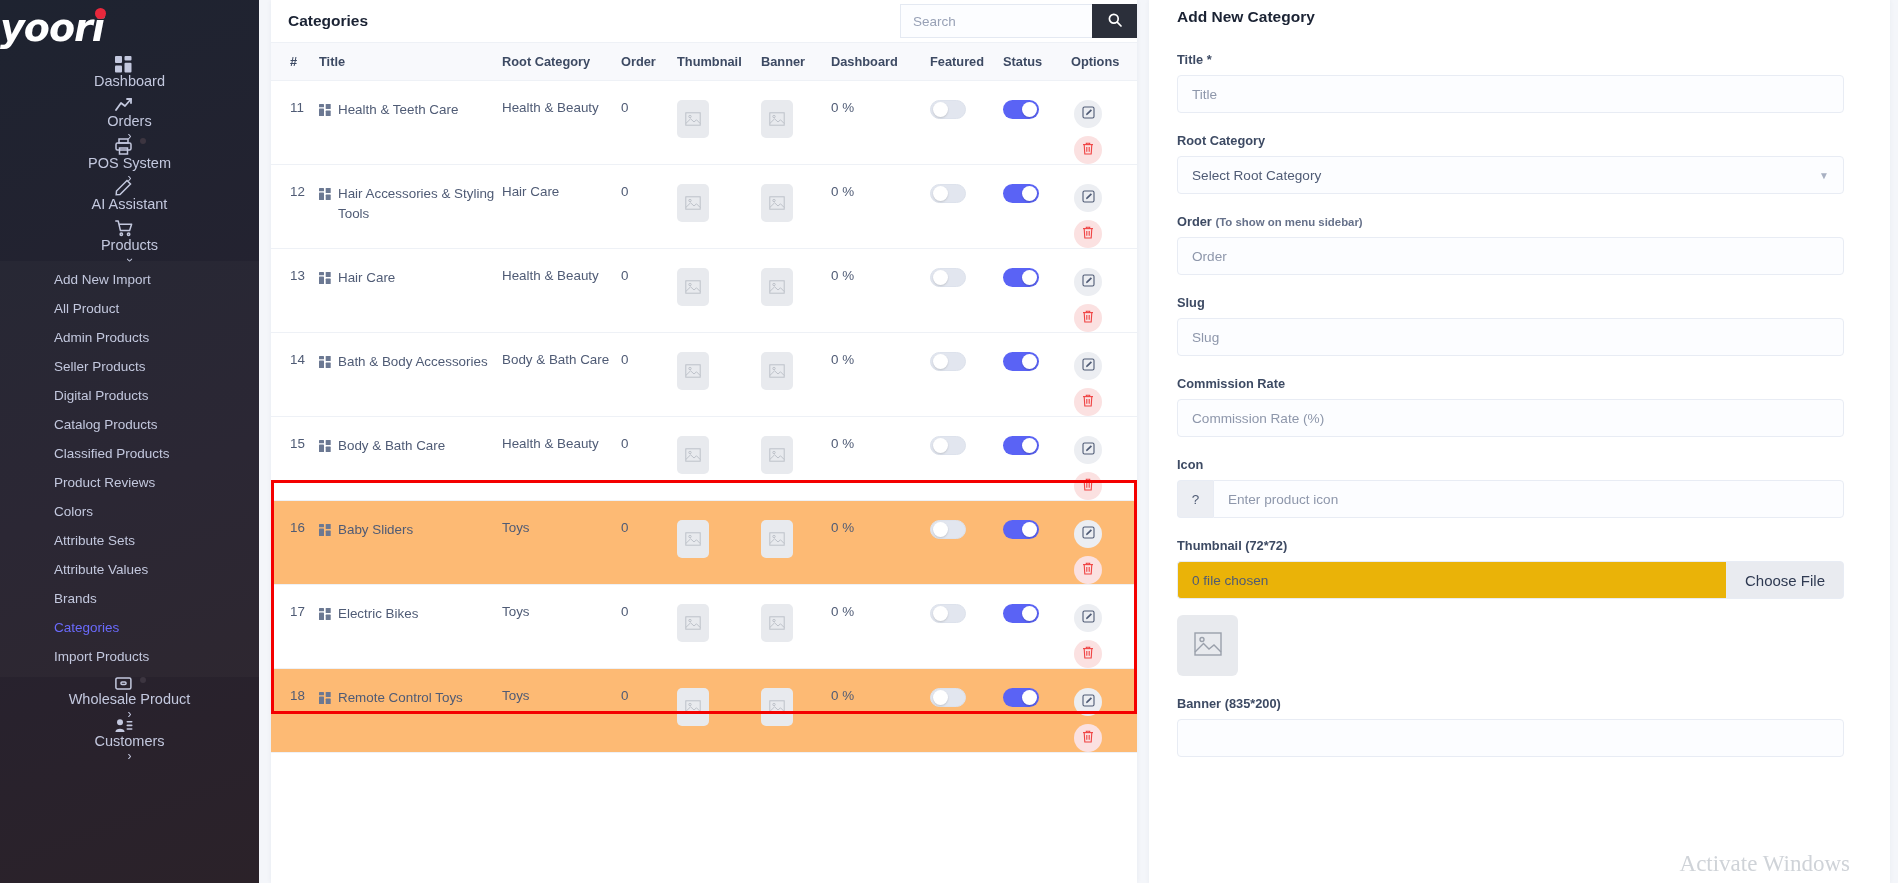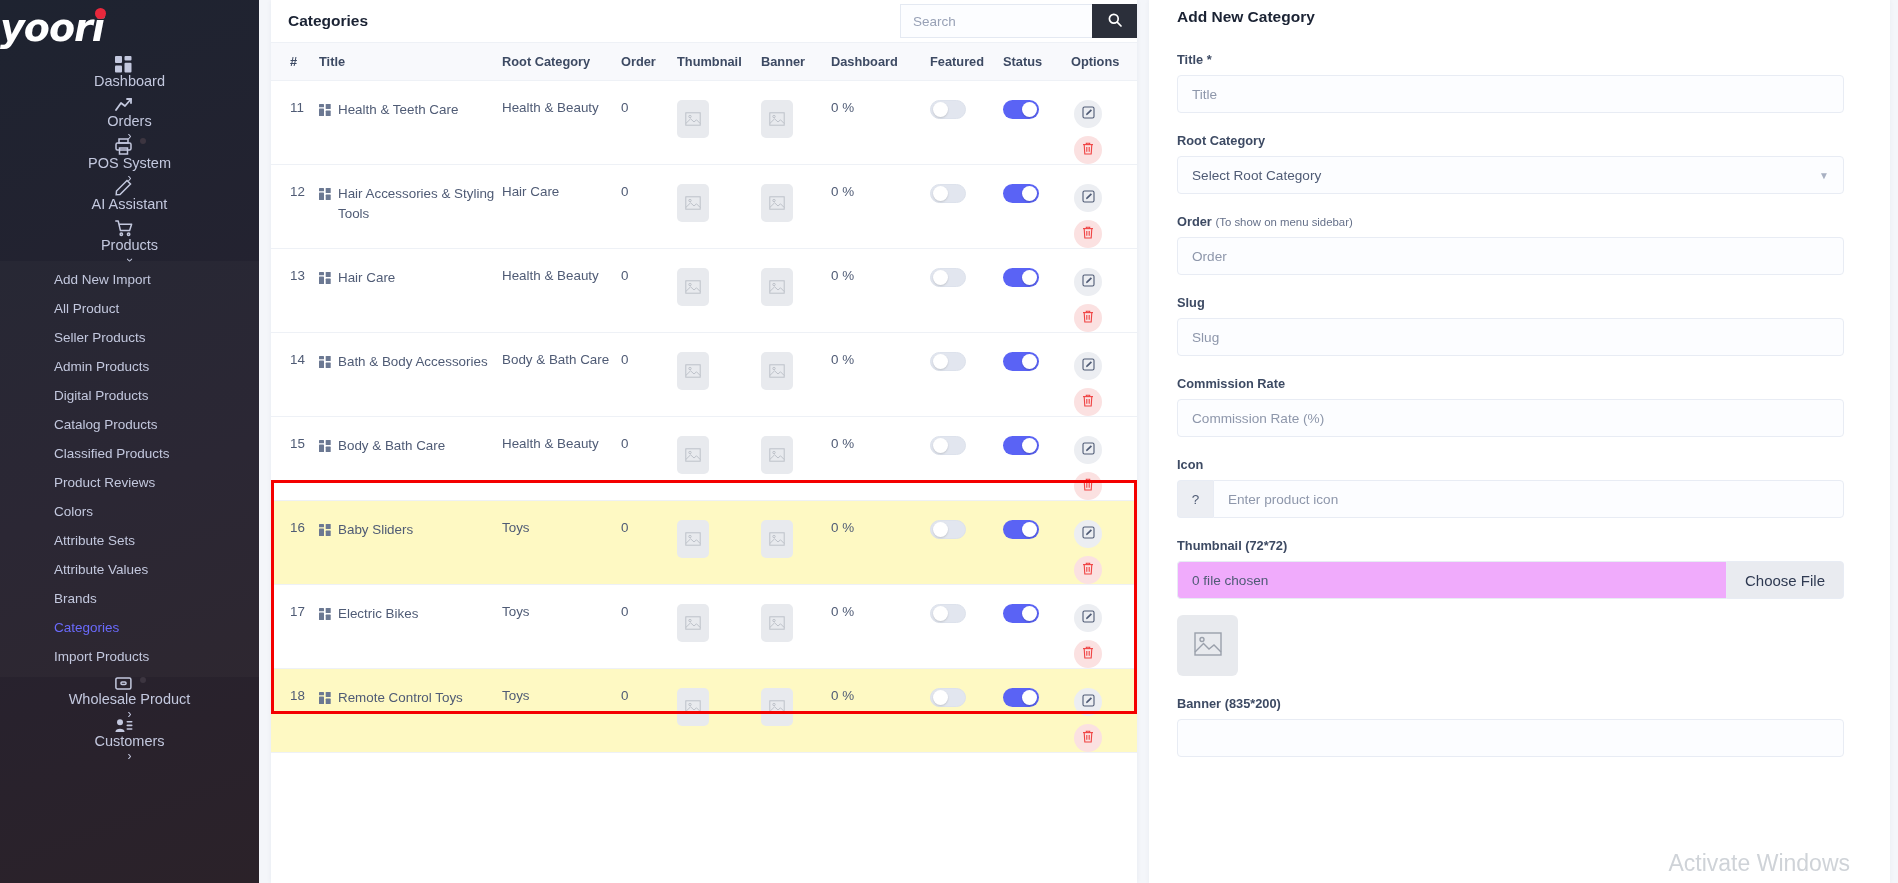--- a/index.html
+++ b/index.html
@@ -77,21 +77,21 @@
   .c-banner { width:70px;  }
   .c-comm   { width:99px;  }
   .c-feat   { width:73px;  }
   .c-status { width:68px;  }
   .c-opts   { width:auto;  }
 
   table.cats tbody td {
     font-size:13.4px; color:#4f5b75; vertical-align:top; padding-top:19px;
     border-bottom:1px solid #eef1f6; height:79px;
   }
-  tr.row-hl td { background:#fef9c3; }
+  tr.row-hl td { background:#fdba74; }
   td.id-cell { padding-left:19px; }
   .title-cell { display:flex; align-items:flex-start; gap:7px; line-height:1.5; }
   .grid-ico { flex-shrink:0; margin-top:2px; }
 
   .img-ph {
     width:32px; height:38px; background:#e8eaee; border-radius:5px;
     display:flex; align-items:center; justify-content:center;
   }
   .img-ph svg { opacity:.55; }
 
@@ -116,21 +116,21 @@
   
   .right-panel {
     width: 741px; min-width:741px; height:883px; background:#fff; padding: 0 0 0 0;
     box-shadow:0 0 5px rgba(40,50,80,0.05); overflow:hidden; position:relative;
   }
   .rp-head { padding:0 0 0 28px; height:34px; display:flex; align-items:center; }
   .rp-title { font-size:15.5px; font-weight:700; color:#1a2233; }
   .rp-body { padding: 18px 46px 0 28px; }
   .field { margin-bottom:20px; }
   .f-label { font-size:12.8px; font-weight:700; color:#3d4a63; margin-bottom:8px; display:block; }
-  .f-label .hint { font-weight:400; font-size:11.4px; color:#66718a; }
+  .f-label .hint { font-weight:700; font-size:11.4px; color:#66718a; }
   .f-input {
     width:100%; height:38px; border:1px solid #e8ecf4; border-radius:4px; background:#fcfdff;
     padding:0 14px; font-size:13.6px; color:#4f5b75; outline:none;
     font-family:"Liberation Sans", sans-serif;
   }
   .f-input::placeholder { color:#8e97ab; }
   .f-select {
     width:100%; height:38px; border:1px solid #e8ecf4; border-radius:4px; background:#fcfdff;
     padding:0 14px; font-size:13.6px; color:#4f5b75; display:flex; align-items:center;
     justify-content:space-between; cursor:pointer;
@@ -138,39 +138,39 @@
   .f-select .caret { color:#a8b0c2; font-size:10px; }
   .icon-group { display:flex; width:100%; }
   .icon-prefix {
     width:38px; height:38px; background:#eceef3; border:1px solid #e8ecf4; border-right:none;
     border-radius:4px 0 0 4px; display:flex; align-items:center; justify-content:center;
     font-size:13.5px; color:#4f5b75;
   }
   .icon-group .f-input { border-radius:0 4px 4px 0; }
   .file-group { display:flex; width:100%; }
   .file-name {
-    flex:1; height:38px; border:1px solid #e8ecf4; border-right:none; background:#f0abfc;
+    flex:1; height:38px; border:1px solid #e8ecf4; border-right:none; background:#eab308;
     display:flex; align-items:center; padding:0 14px; font-size:13.6px; color:#4f5b75;
     border-radius:4px 0 0 4px;
   }
   .file-btn {
     width:118px; height:38px; background:#e9ebf0; border:1px solid #e8ecf4;
     display:flex; align-items:center; justify-content:center; font-size:15px; color:#2f3a52;
     cursor:pointer; border-radius:0 4px 4px 0;
   }
   .thumb-preview {
     width:61px; height:61px; background:#e8eaee; border-radius:6px;
     display:flex; align-items:center; justify-content:center; margin:16px 0 20px 0;
   }
   .banner-input {
     width:100%; height:38px; border:1px solid #e8ecf4; border-radius:4px; background:#fcfdff;
   }
   .watermark {
     position:absolute; right:40px; bottom:6px; font-size:23px; color:#cfd3d8;
-    font-family:Liberation Sans, sans-serif; white-space:nowrap; pointer-events:none;
+    font-family:Liberation Serif, serif; white-space:nowrap; pointer-events:none;
   }
 </style>
 </head>
 <body>
 
 <div class="app">
 
   <aside class="sidebar">
     <div class="logo-wrap">
       <div class="logo"><span>yoori</span><span class="dot"></span></div>
@@ -229,22 +229,22 @@
             <circle cx="13.6" cy="14.3" r="1.2"></circle>
           </svg>
       </span>
       <span class="lbl">Products</span>
       <span class="chev down">›</span>
     </div>
 
     <div class="submenu">
       <a class="sub-item">Add New Import</a>
       <a class="sub-item">All Product</a>
+      <a class="sub-item">Admin Products</a>
       <a class="sub-item">Seller Products</a>
-      <a class="sub-item">Admin Products</a>
       <a class="sub-item">Digital Products</a>
       <a class="sub-item">Catalog Products</a>
       <a class="sub-item">Classified Products</a>
       <a class="sub-item">Product Reviews</a>
       <a class="sub-item">Colors</a>
       <a class="sub-item">Attribute Sets</a>
       <a class="sub-item">Attribute Values</a>
       <a class="sub-item">Brands</a>
       <a class="sub-item active">Categories</a>
       <a class="sub-item">Import Products</a>

